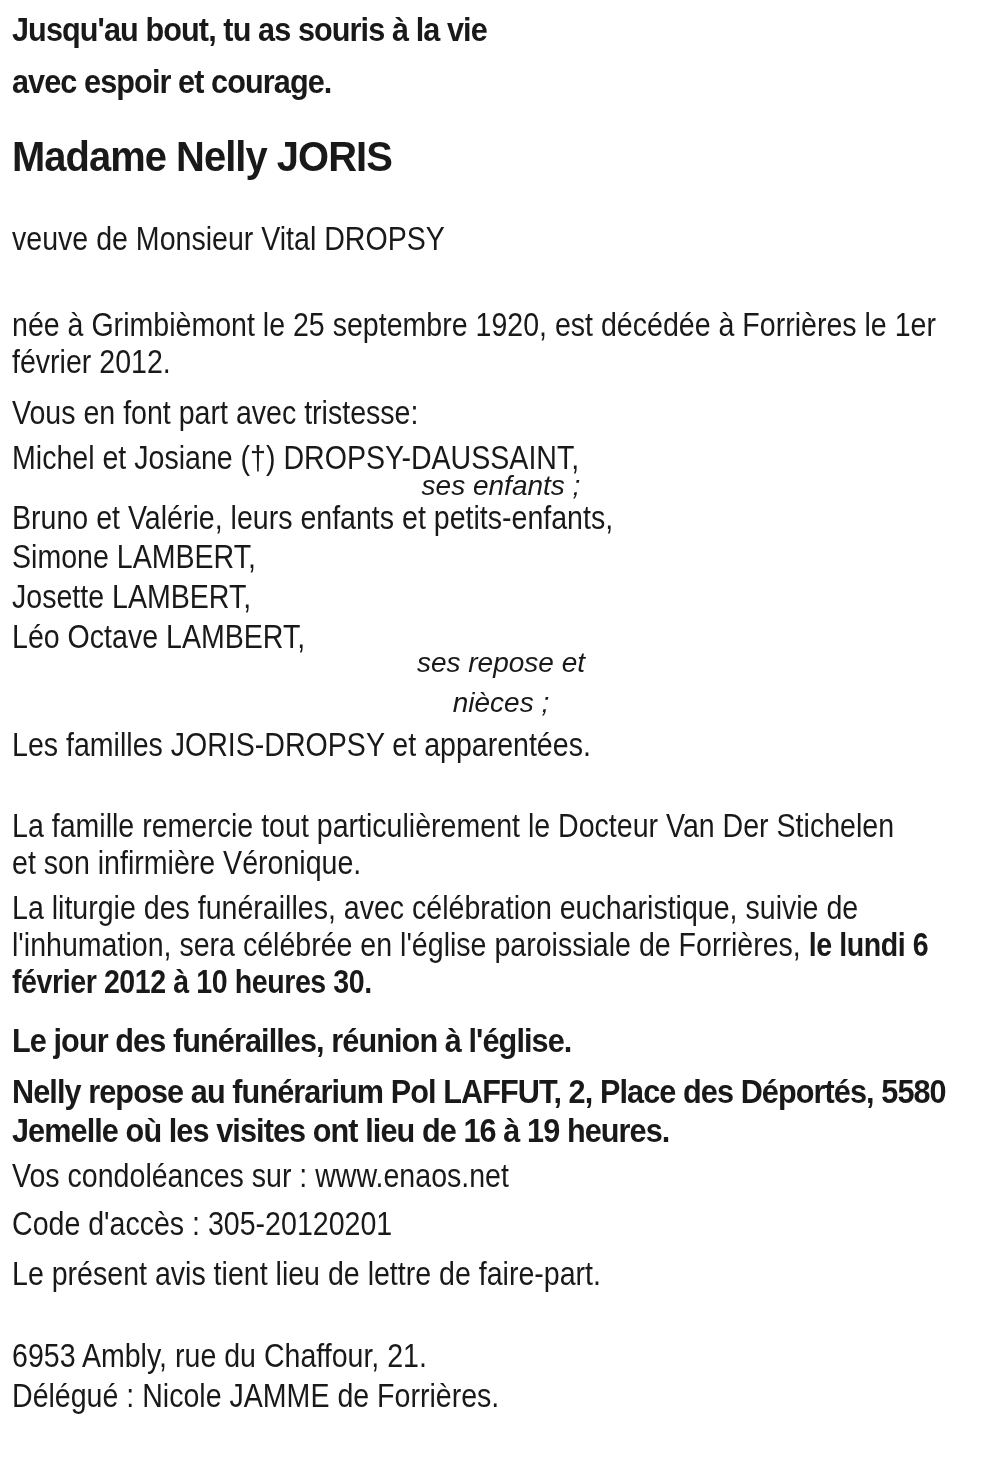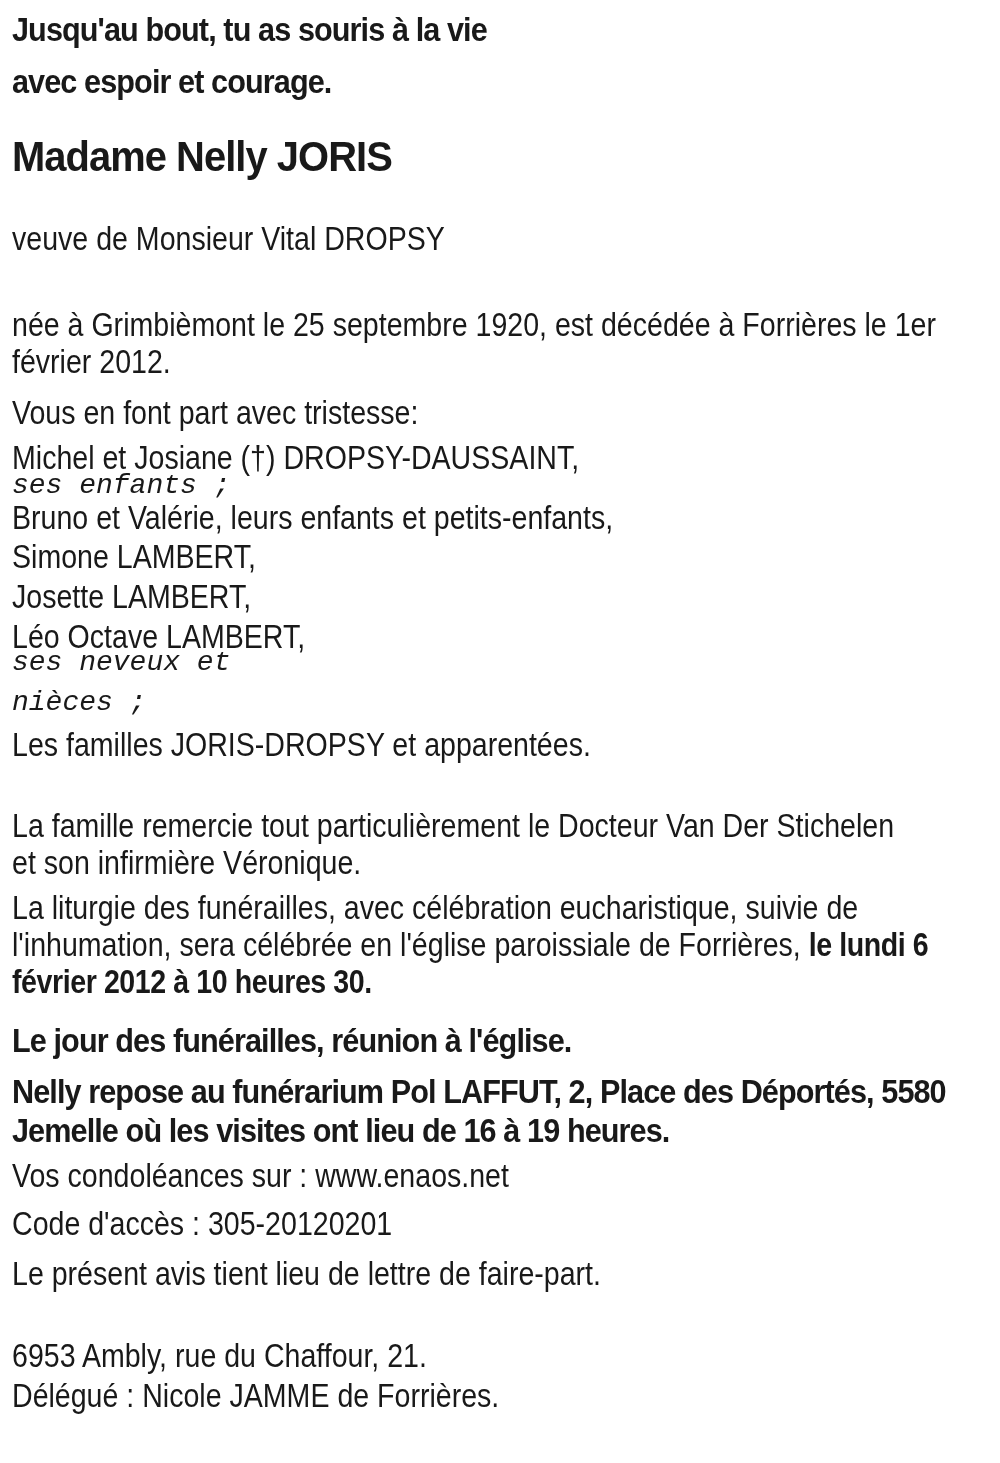--- a/index.html
+++ b/index.html
@@ -50,24 +50,23 @@
   .cond   { margin-top: 6px;  }
   .code   { margin-top: 10px; }
   .avis   { margin-top: 12px; }
   .foot   { margin-top: 43px; line-height: 40px; }
 
   
   .lab {
     white-space: pre;
     font-style: italic;
     font-size: 28px;
-    text-align: left;
+    text-align: center;
     line-height: 30px;
     font-weight: 400;
-    font-family: Liberation Mono, monospace;
   }
   .lab1 { margin-top: -5px;  }
   .lab2 { margin-top: -2px;  }
   .lab3 { margin-top: -13px; line-height: 40px; }
 </style>
 </head>
 <body>
 
 <div class="doc">
 
@@ -84,21 +83,21 @@
   <div class="b intro s84">Vous en font part avec tristesse:</div>
 
   <div class="b m1 s84">Michel et Josiane (†) DROPSY-DAUSSAINT,</div>
   <div class="lab lab1">ses enfants ;</div>
 
   <div class="b m2 s84">Bruno et Valérie, leurs enfants et petits-enfants,</div>
 
   <div class="b m3 s84">Simone LAMBERT,
 Josette LAMBERT,
 Léo Octave LAMBERT,</div>
-  <div class="lab lab3">ses neveux et
+  <div class="lab lab3">ses repose et
 nièces ;</div>
 
   <div class="b fam s84">Les familles JORIS-DROPSY et apparentées.</div>
 
   <div class="b thanks s84">La famille remercie tout particulièrement le Docteur Van Der Stichelen
 et son infirmière Véronique.</div>
 
   <div class="b cer s84"><span>La liturgie des funérailles, avec célébration eucharistique, suivie de
 l'inhumation, sera célébrée en l'église paroissiale de Forrières, </span><span class="bi">le lundi 6
 février 2012 à 10 heures 30.</span></div>

